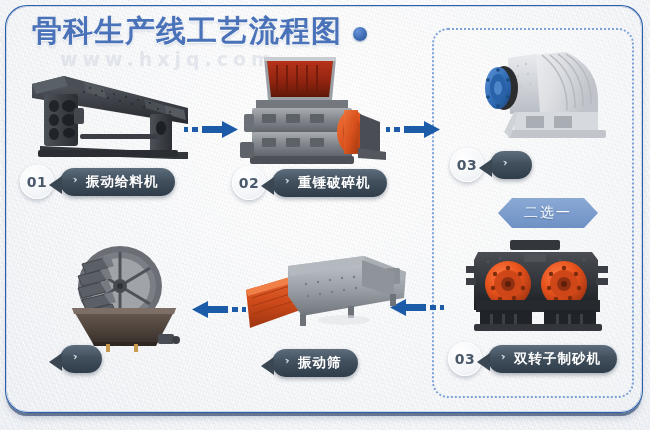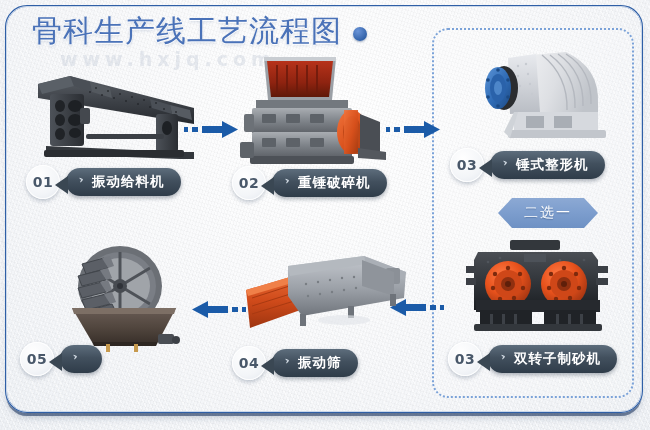--- a/index.html
+++ b/index.html
@@ -33,21 +33,21 @@
     pointer-events:none;
   }
   .frame::after{
     content:"";position:absolute;left:-1px;top:-1px;right:-1px;bottom:-1px;
     border:1px solid rgba(255,255,255,.75);border-radius:21px;
   }
 
   
   .title{
     position:absolute;left:32px;top:14px;
-    font-size:30px;line-height:34px;font-weight:normal;
+    font-size:30px;line-height:34px;font-weight:bold;
     color:#4a72b8;
     letter-spacing:1px;
     text-shadow:0 1px 0 rgba(255,255,255,.9), 0 2px 3px rgba(40,70,130,.18);
     white-space:nowrap;
   }
   .title-dot{
     position:absolute;left:353px;top:27px;width:14px;height:14px;border-radius:50%;
     background:radial-gradient(circle at 35% 30%, #6a94d8, #2f5fa6 75%);
     box-shadow:0 1px 2px rgba(30,60,110,.4);
   }
@@ -116,21 +116,21 @@
 
 <div class="stage">
   <div class="texture"></div>
 
   <div class="title">骨科生产线工艺流程图</div>
   <div class="title-dot"></div>
   <div class="wm">www.hxjq.com</div>
 
   <div class="dashed-box"></div>
 
-  <div class="node" style="left:24px;top:60px;width:180px;height:150px;">
+  <div class="node" style="left:18px;top:60px;width:180px;height:150px;">
     <svg class="machine" width="168" height="108" viewBox="0 0 168 108" style="left:6px;top:2px;">
       <defs>
         <linearGradient id="gf1" x1="0" y1="0" x2="0" y2="1">
           <stop offset="0%" stop-color="#5a5f66"></stop>
             <stop offset="55%" stop-color="#3c4046"></stop>
             <stop offset="100%" stop-color="#26292e"></stop>
         </linearGradient>
         <linearGradient id="gf2" x1="0" y1="0" x2="1" y2="0">
           <stop offset="0%" stop-color="#4d5259"></stop>
             <stop offset="100%" stop-color="#2b2e33"></stop>
@@ -317,21 +317,20 @@
           <circle cx="24" cy="64" r="1.8"></circle>
         <circle cx="14" cy="38" r="1.8"></circle>
           <circle cx="14" cy="55" r="1.8"></circle>
         <circle cx="34" cy="38" r="1.8"></circle>
           <circle cx="34" cy="55" r="1.8"></circle>
       </g>
     </svg>
     <div class="badge" style="left:0px;top:108px;">03</div>
     <div class="label" style="left:40px;top:111px;">
       <span class="chev">›</span>
-      <span>锤式整形机</span>
     </div>
   </div>
 
   <div class="hex" style="left:498px;top:198px;">
     <span>二选一</span>
   </div>
 
   <div class="node" style="left:448px;top:238px;width:186px;height:150px;">
     <svg class="machine" width="148" height="100" viewBox="0 0 148 100" style="left:16px;top:0px;">
       <defs>
@@ -465,21 +464,20 @@
       <rect x="122" y="22" width="20" height="14" rx="2" fill="#7e838a"></rect>
       <rect x="142" y="18" width="14" height="16" rx="2" fill="#8b9097"></rect>
 
       <polygon points="118,10 150,22 150,46 118,36" fill="#8f949b"></polygon>
 
       <rect x="56" y="64" width="6" height="12" fill="#6e737a"></rect>
       <rect x="104" y="56" width="6" height="12" fill="#6e737a"></rect>
       <rect x="146" y="44" width="6" height="12" fill="#6e737a"></rect>
       <ellipse cx="100" cy="70" rx="26" ry="5" fill="#e2e5e9" opacity=".65"></ellipse>
     </svg>
-    <div class="badge" style="left:0px;top:96px;">04</div>
     <div class="label" style="left:40px;top:99px;">
       <span class="chev">›</span>
       <span>振动筛</span>
     </div>
   </div>
 
   <svg class="arrow" width="56" height="24" viewBox="0 0 56 24" style="left:190px;top:298px;">
     <polygon points="18,3 2,11.5 18,20" fill="#1b5ba8"></polygon>
     <rect x="16" y="8" width="22" height="7" fill="#1b5ba8"></rect>
     <rect x="42" y="9" width="6" height="5" fill="#1b5ba8"></rect>
@@ -530,20 +528,19 @@
       <polygon points="14,66 118,66 100,100 34,100" fill="url(#gtank)"></polygon>
       <polygon points="14,66 118,66 116,72 16,72" fill="#7d6f65"></polygon>
       <polygon points="34,100 100,100 98,104 36,104" fill="#2e2722"></polygon>
 
       <rect x="48" y="102" width="4" height="8" fill="#c79a4e"></rect>
       <rect x="76" y="102" width="4" height="8" fill="#c79a4e"></rect>
 
       <rect x="100" y="92" width="16" height="10" rx="2" fill="#4a4e54"></rect>
       <circle cx="118" cy="98" r="4" fill="#3c4046"></circle>
     </svg>
-    <div class="badge" style="left:0px;top:100px;">05</div>
     <div class="label" style="left:40px;top:103px;">
       <span class="chev">›</span>
     </div>
   </div>
 
   <div class="frame"></div>
 </div>
 
 </body></html>

